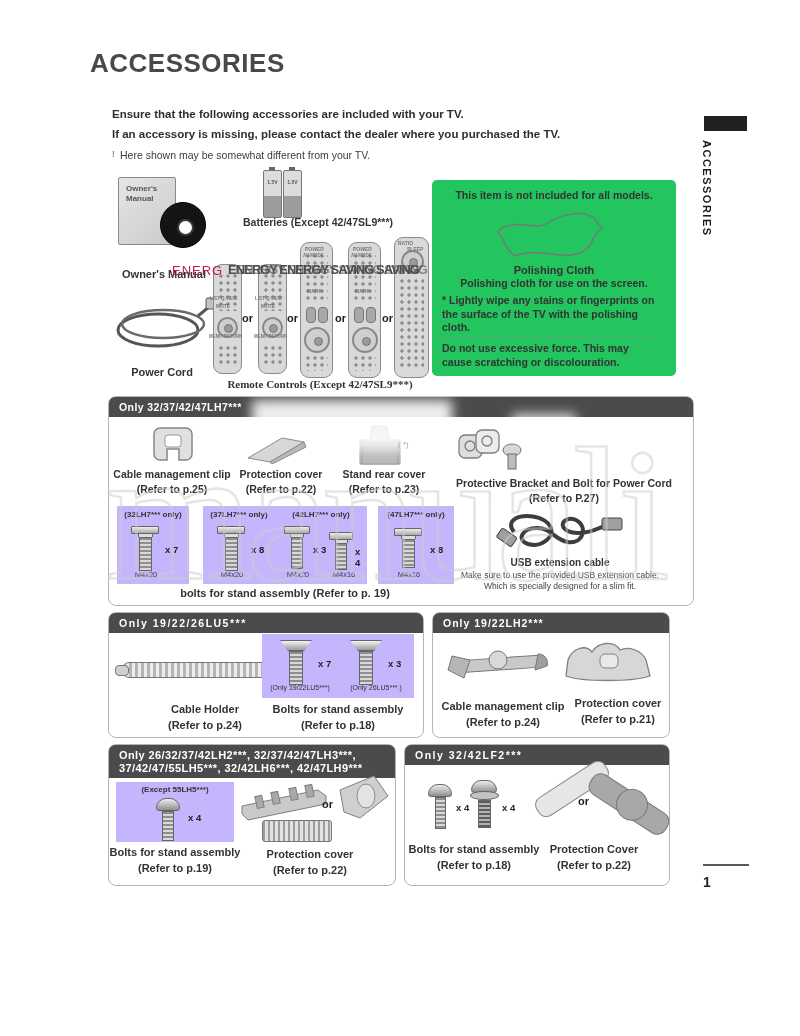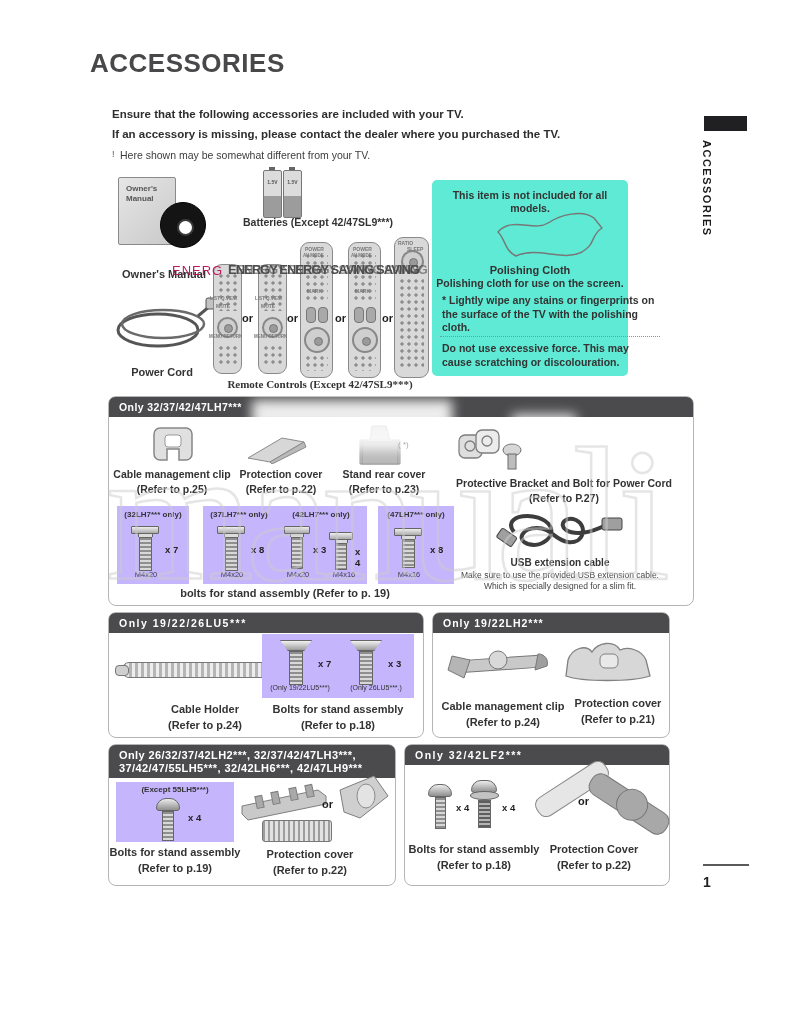--- a/index.html
+++ b/index.html
@@ -124,21 +124,21 @@
 <div class="abs b" style="left:228px;top:262px;width:212px;font-size:13px;color:#4d4d4d;letter-spacing:-1px;white-space:nowrap;z-index:4;">ENERGY ENERGY SAVING SAVING</div>
 <div class="abs b" style="left:236px;top:262px;width:212px;font-size:13px;color:#4d4d4d;letter-spacing:-1px;white-space:nowrap;opacity:.6;z-index:4;">ENERGY ENERGY SAVING SAVING</div>
 
 <div class="abs orlbl" style="left:242px;top:312px;">or</div>
 <div class="abs orlbl" style="left:287px;top:312px;">or</div>
 <div class="abs orlbl" style="left:335px;top:312px;">or</div>
 <div class="abs orlbl" style="left:382px;top:312px;">or</div>
 
 <div class="abs lbl" style="left:205px;top:378px;width:230px;font-size:11px;font-family:Liberation Serif, serif;">Remote Controls (Except 42/47SL9***)</div>
 
-<div class="abs" style="left:432px;top:180px;width:196px;height:196px;background:#5eead4;border-radius:5px;">
+<div class="abs" style="left:432px;top:180px;width:244px;height:196px;background:#22c55e;border-radius:5px;">
   <div class="lbl" style="position:absolute;left:0;top:9px;width:100%;font-size:10.5px;">This item is not included for all models.</div>
   <svg style="position:absolute;left:58px;top:26px;" width="120" height="58" viewBox="0 0 120 58">
     <path d="M8 26 C22 10 44 26 58 17 C70 9 92 3 104 12 L112 22 C100 30 106 38 92 46 C72 56 48 40 26 50 C14 44 16 34 8 26 Z" fill="none" stroke="#777" stroke-width="1.4"></path>
   </svg>
   <div class="lbl" style="position:absolute;left:0;top:84px;width:100%;font-size:11px;">Polishing Cloth</div>
   <div class="lbl" style="position:absolute;left:0;top:97px;width:100%;font-size:10.5px;">Polishing cloth for use on the screen.</div>
   <div class="b" style="position:absolute;left:10px;top:114px;width:216px;font-size:10.5px;line-height:13.5px;color:#333;">* Lightly wipe any stains or fingerprints on the surface of the TV with the polishing cloth.</div>
   <div class="dotline" style="position:absolute;left:8px;top:156px;width:220px;"></div>
   <div class="b" style="position:absolute;left:10px;top:162px;width:218px;font-size:10.5px;line-height:13.5px;color:#333;">Do not use excessive force. This may cause scratching or discolouration.</div>
 </div>

